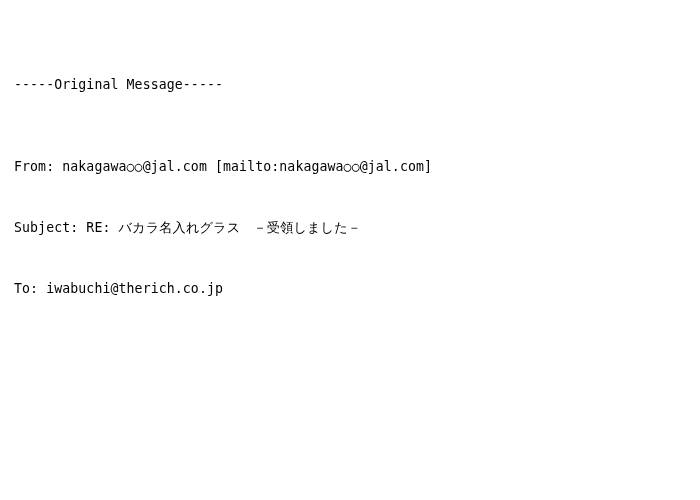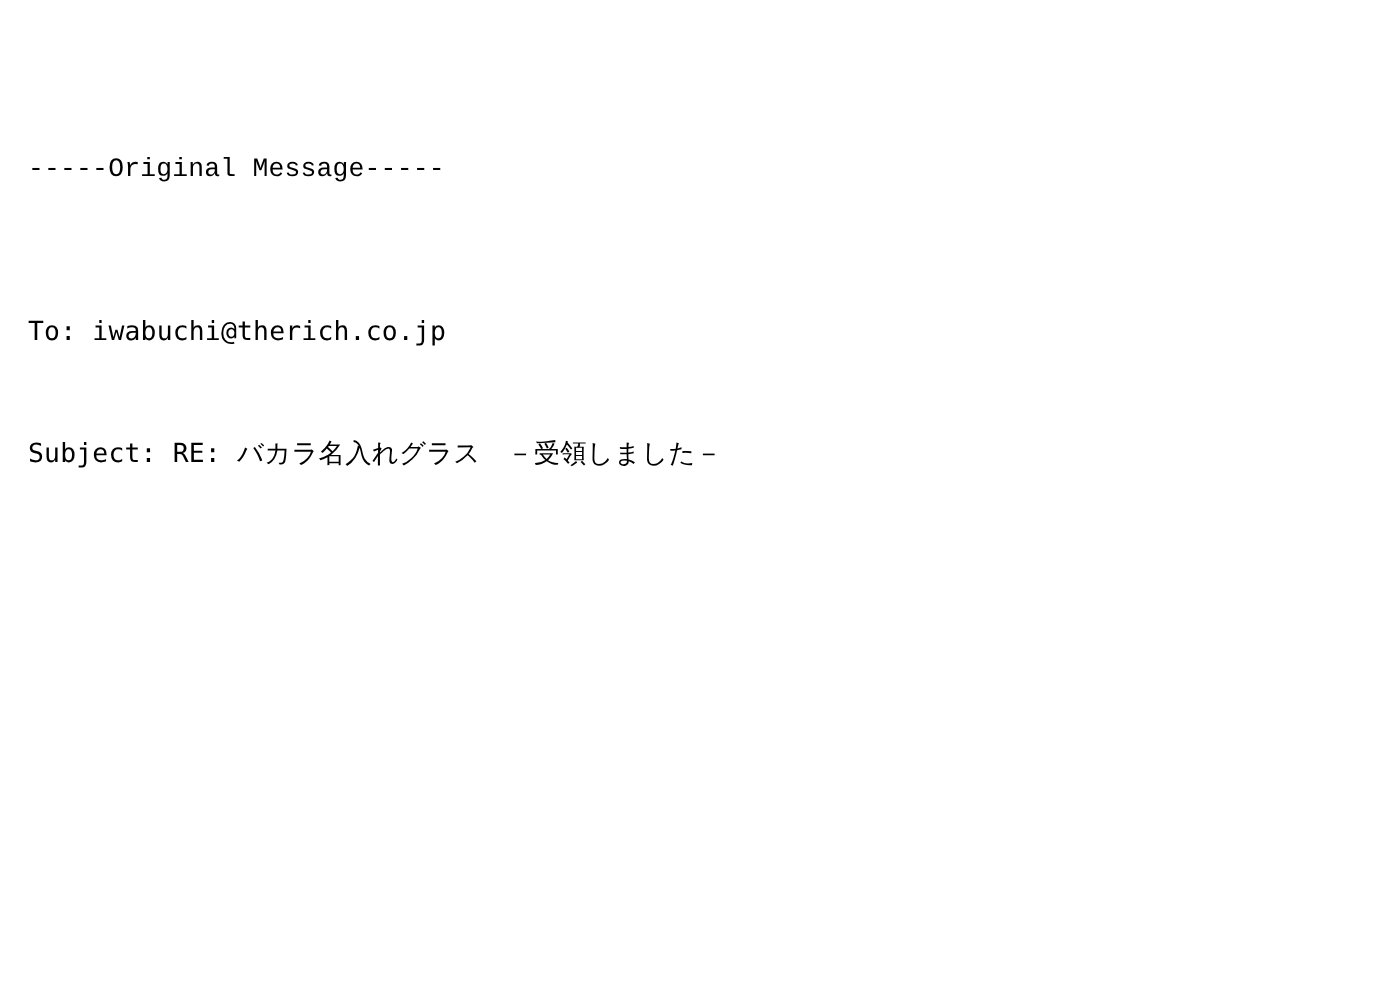--- a/index.html
+++ b/index.html
@@ -16,42 +16,42 @@
   }
   .email-body {
     padding: 14px 0 0 14px;
     font-size: 13.2px;
     line-height: 20.4px;
     white-space: pre-wrap;
     letter-spacing: 0.1px;
   }
   .block {
     white-space: pre-wrap;
-    font-family: Liberation Mono, monospace;
   }
   .spacer-line {
     height: 20.4px;
   }
   .header-block,
   .greeting-block,
   .thanks-block,
   .message-block,
   .sig-block {
     white-space: pre-wrap;
   }
 </style>
 </head>
 <body>
 
 <div class="email-body">
 
   <div class="block">-----Original Message-----</div>
 
+  <div class="header-block">From: nakagawa○○@jal.com [mailto:nakagawa○○@jal.com]</div>
+  <div class="header-block">Subject: RE: バカラ名入れグラス　－受領しました－</div>
   <div class="header-block">To: iwabuchi@therich.co.jp</div>
-  <div class="header-block">Subject: RE: バカラ名入れグラス　－受領しました－</div>
 
   <div class="spacer-line"></div>
 
   
 
   
 
   
   
 

